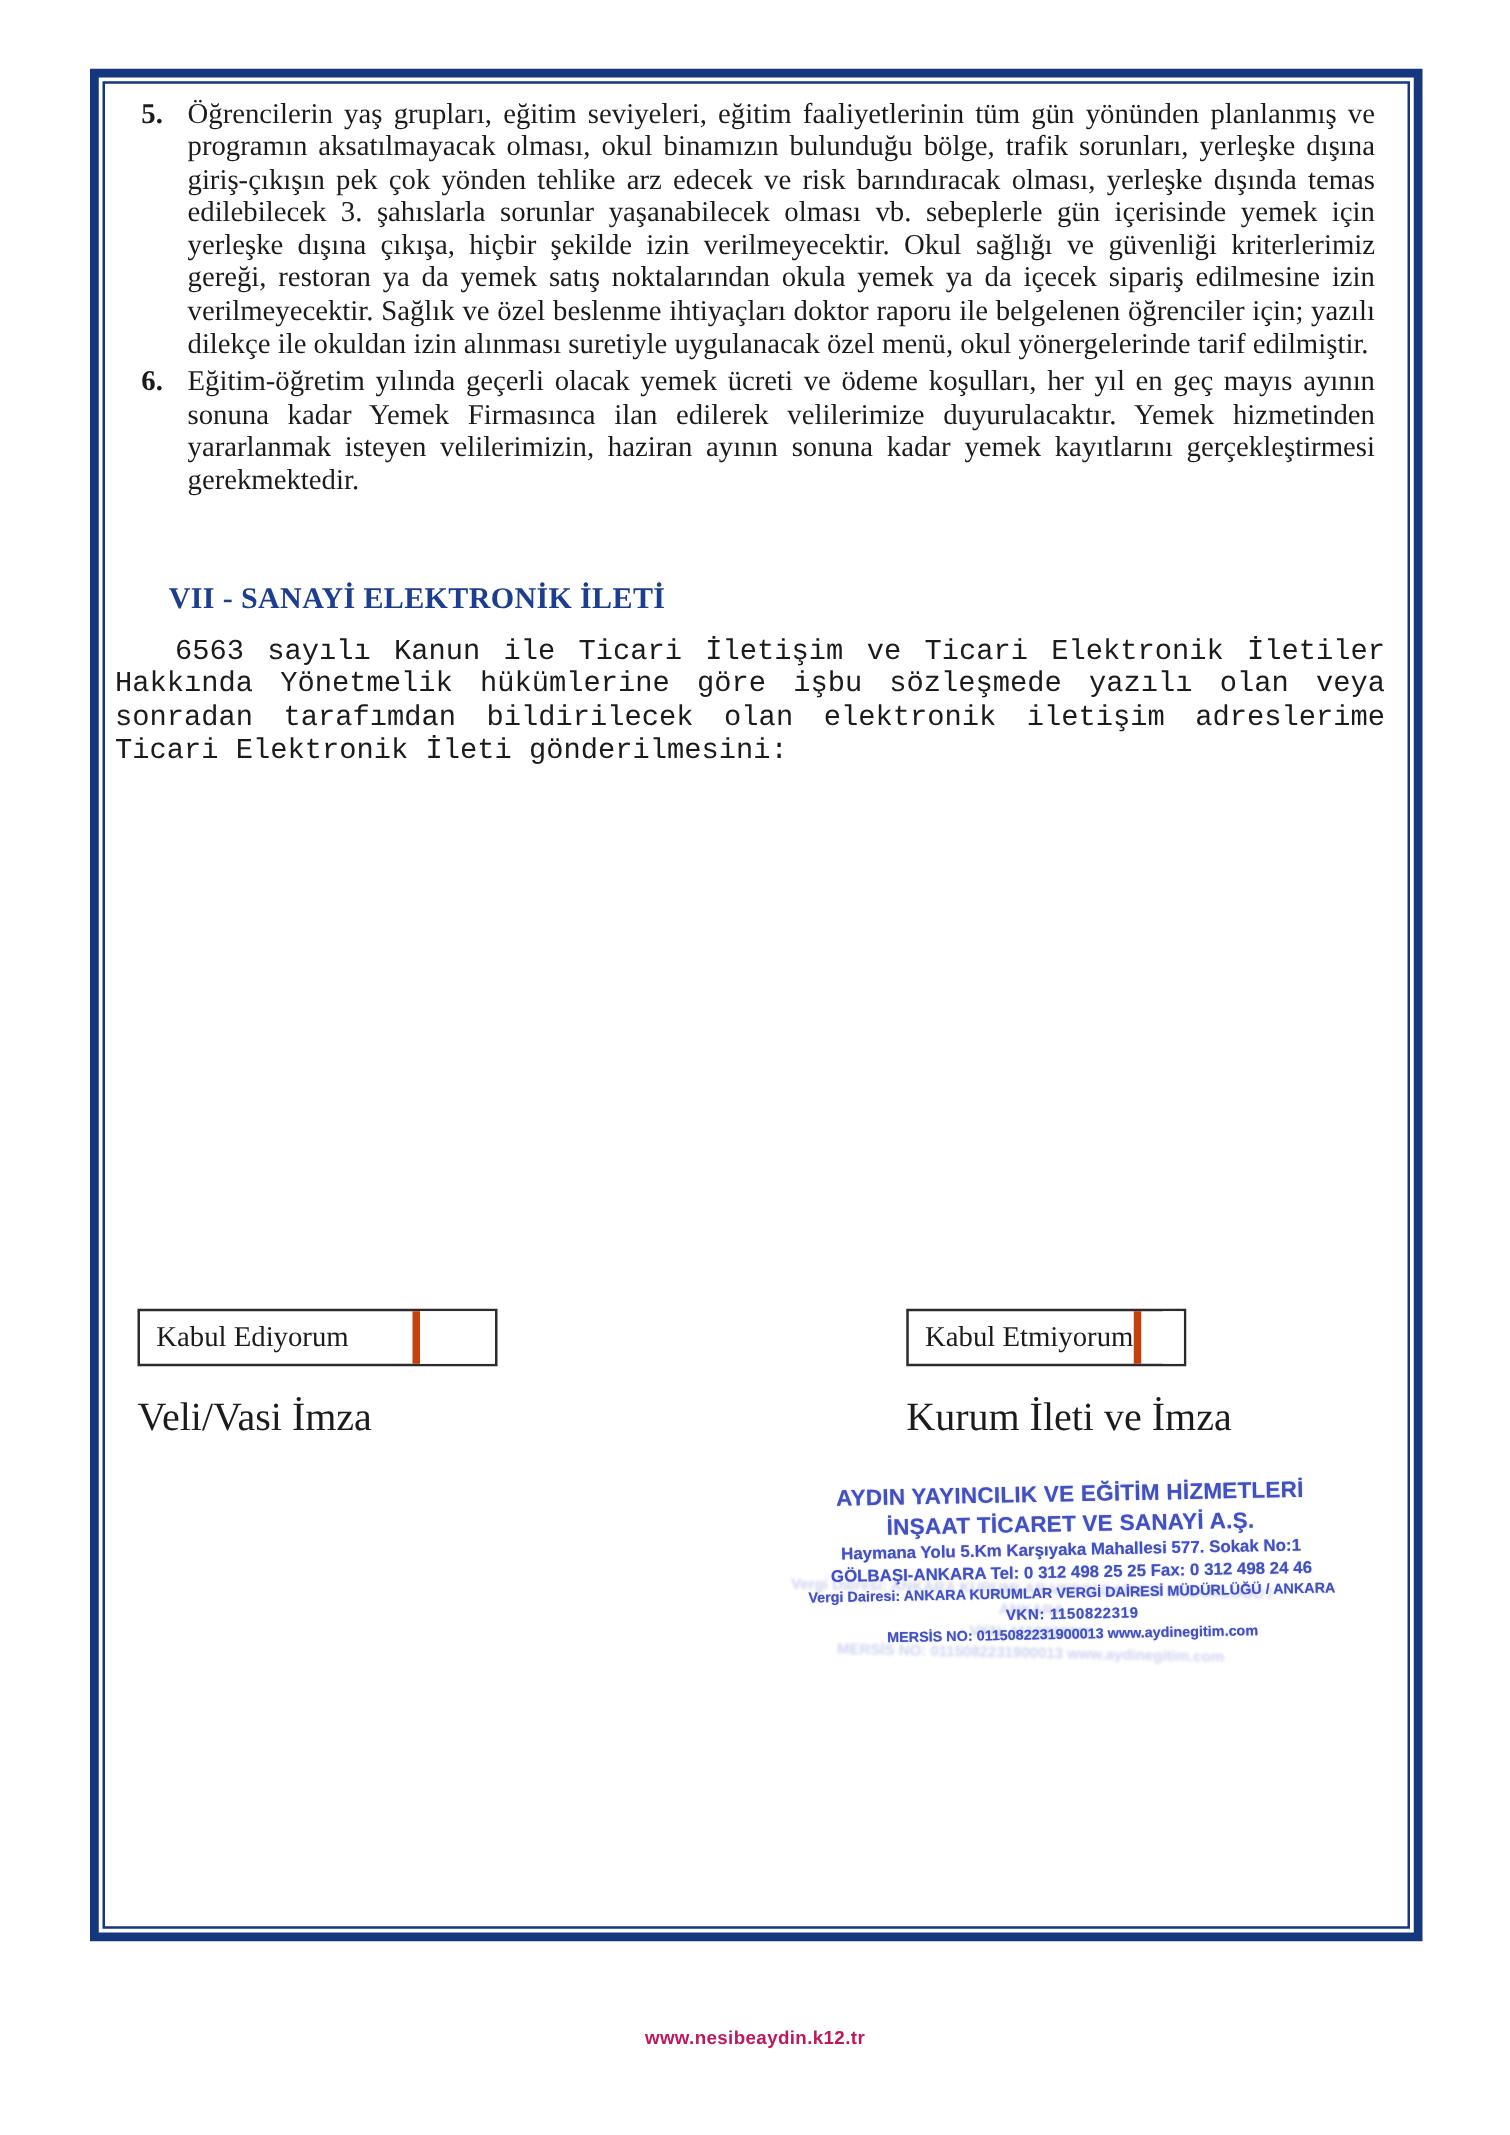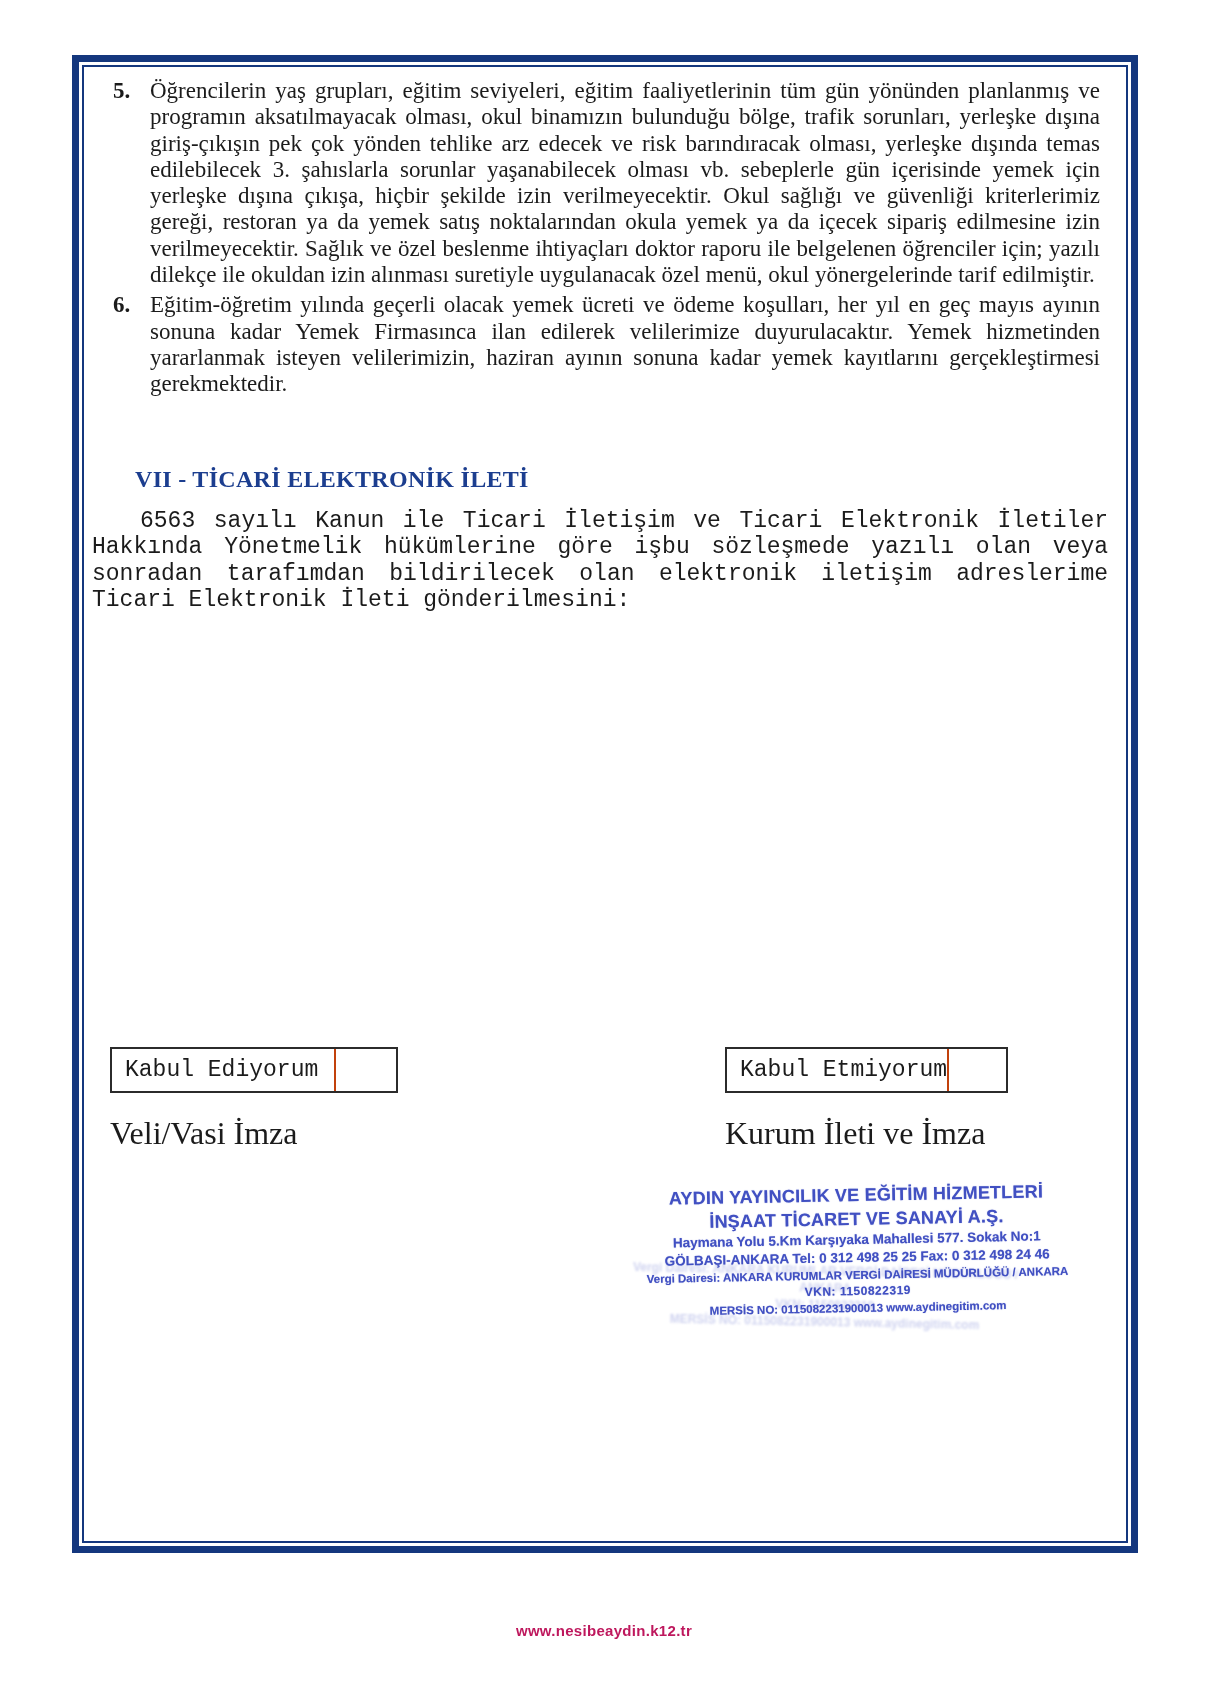--- a/index.html
+++ b/index.html
@@ -34,24 +34,24 @@
     position:absolute;left:8px;right:18px;top:441px;
     font-size:23px;line-height:26.3px;text-align:justify;text-indent:48px;font-family:Liberation Mono, monospace;
   }
 
   
   .consent-box{
     position:absolute;top:980px;height:46px;box-sizing:border-box;
     border:2px solid #2b2b2b;display:flex;align-items:stretch;background:#fff;
   }
   .consent-box.accept{left:26px;width:288px;}
-  .consent-box.decline{left:641px;width:283px;gap:17px;}
+  .consent-box.decline{left:641px;width:224px;gap:17px;}
   .consent-label{
     flex:1;font-size:23px;display:flex;align-items:center;
-    padding-left:13px;border-right:2px solid #c2410c;white-space:nowrap;font-family:Liberation Mono, monospace;
+    padding-left:13px;border-right:6px solid #c2410c;white-space:nowrap;
   }
   .consent-checkbox{width:60px;background:#fff;cursor:pointer;}
 
   
   .sig-label{position:absolute;top:1048px;font-size:32px;}
   .sig-label.guardian{left:26px;}
   .sig-label.institution{left:641px;}
 
   
   .stamp{
@@ -90,21 +90,21 @@
         <div class="list-item">
           <span class="list-num">5.</span>
           <span>Öğrencilerin yaş grupları, eğitim seviyeleri, eğitim faaliyetlerinin tüm gün yönünden planlanmış ve programın aksatılmayacak olması, okul binamızın bulunduğu bölge, trafik sorunları, yerleşke dışına giriş-çıkışın pek çok yönden tehlike arz edecek ve risk barındıracak olması, yerleşke dışında temas edilebilecek 3. şahıslarla sorunlar yaşanabilecek olması vb. sebeplerle gün içerisinde yemek için yerleşke dışına çıkışa, hiçbir şekilde izin verilmeyecektir. Okul sağlığı ve güvenliği kriterlerimiz gereği, restoran ya da yemek satış noktalarından okula yemek ya da içecek sipariş edilmesine izin verilmeyecektir. Sağlık ve özel beslenme ihtiyaçları doktor raporu ile belgelenen öğrenciler için; yazılı dilekçe ile okuldan izin alınması suretiyle uygulanacak özel menü, okul yönergelerinde tarif edilmiştir.</span>
         </div>
         <div class="list-item">
           <span class="list-num">6.</span>
           <span>Eğitim-öğretim yılında geçerli olacak yemek ücreti ve ödeme koşulları, her yıl en geç mayıs ayının sonuna kadar Yemek Firmasınca ilan edilerek velilerimize duyurulacaktır. Yemek hizmetinden yararlanmak isteyen velilerimizin, haziran ayının sonuna kadar yemek kayıtlarını gerçekleştirmesi gerekmektedir.</span>
         </div>
       </div>
 
-      <div class="section-heading">VII - TİCARİ ELEKTRONİK İLETİ</div>
+      <div class="section-heading">VII - SANAYİ ELEKTRONİK İLETİ</div>
 
       <div class="section-paragraph">6563 sayılı Kanun ile Ticari İletişim ve Ticari Elektronik İletiler Hakkında Yönetmelik hükümlerine göre işbu sözleşmede yazılı olan veya sonradan tarafımdan bildirilecek olan elektronik iletişim adreslerime Ticari Elektronik İleti gönderilmesini:</div>
 
       <div class="consent-box accept">
         <span class="consent-label">Kabul Ediyorum</span>
         <span class="consent-checkbox"></span>
       </div>
 
       <div class="consent-box decline">
         <span class="consent-label">Kabul Etmiyorum</span>

